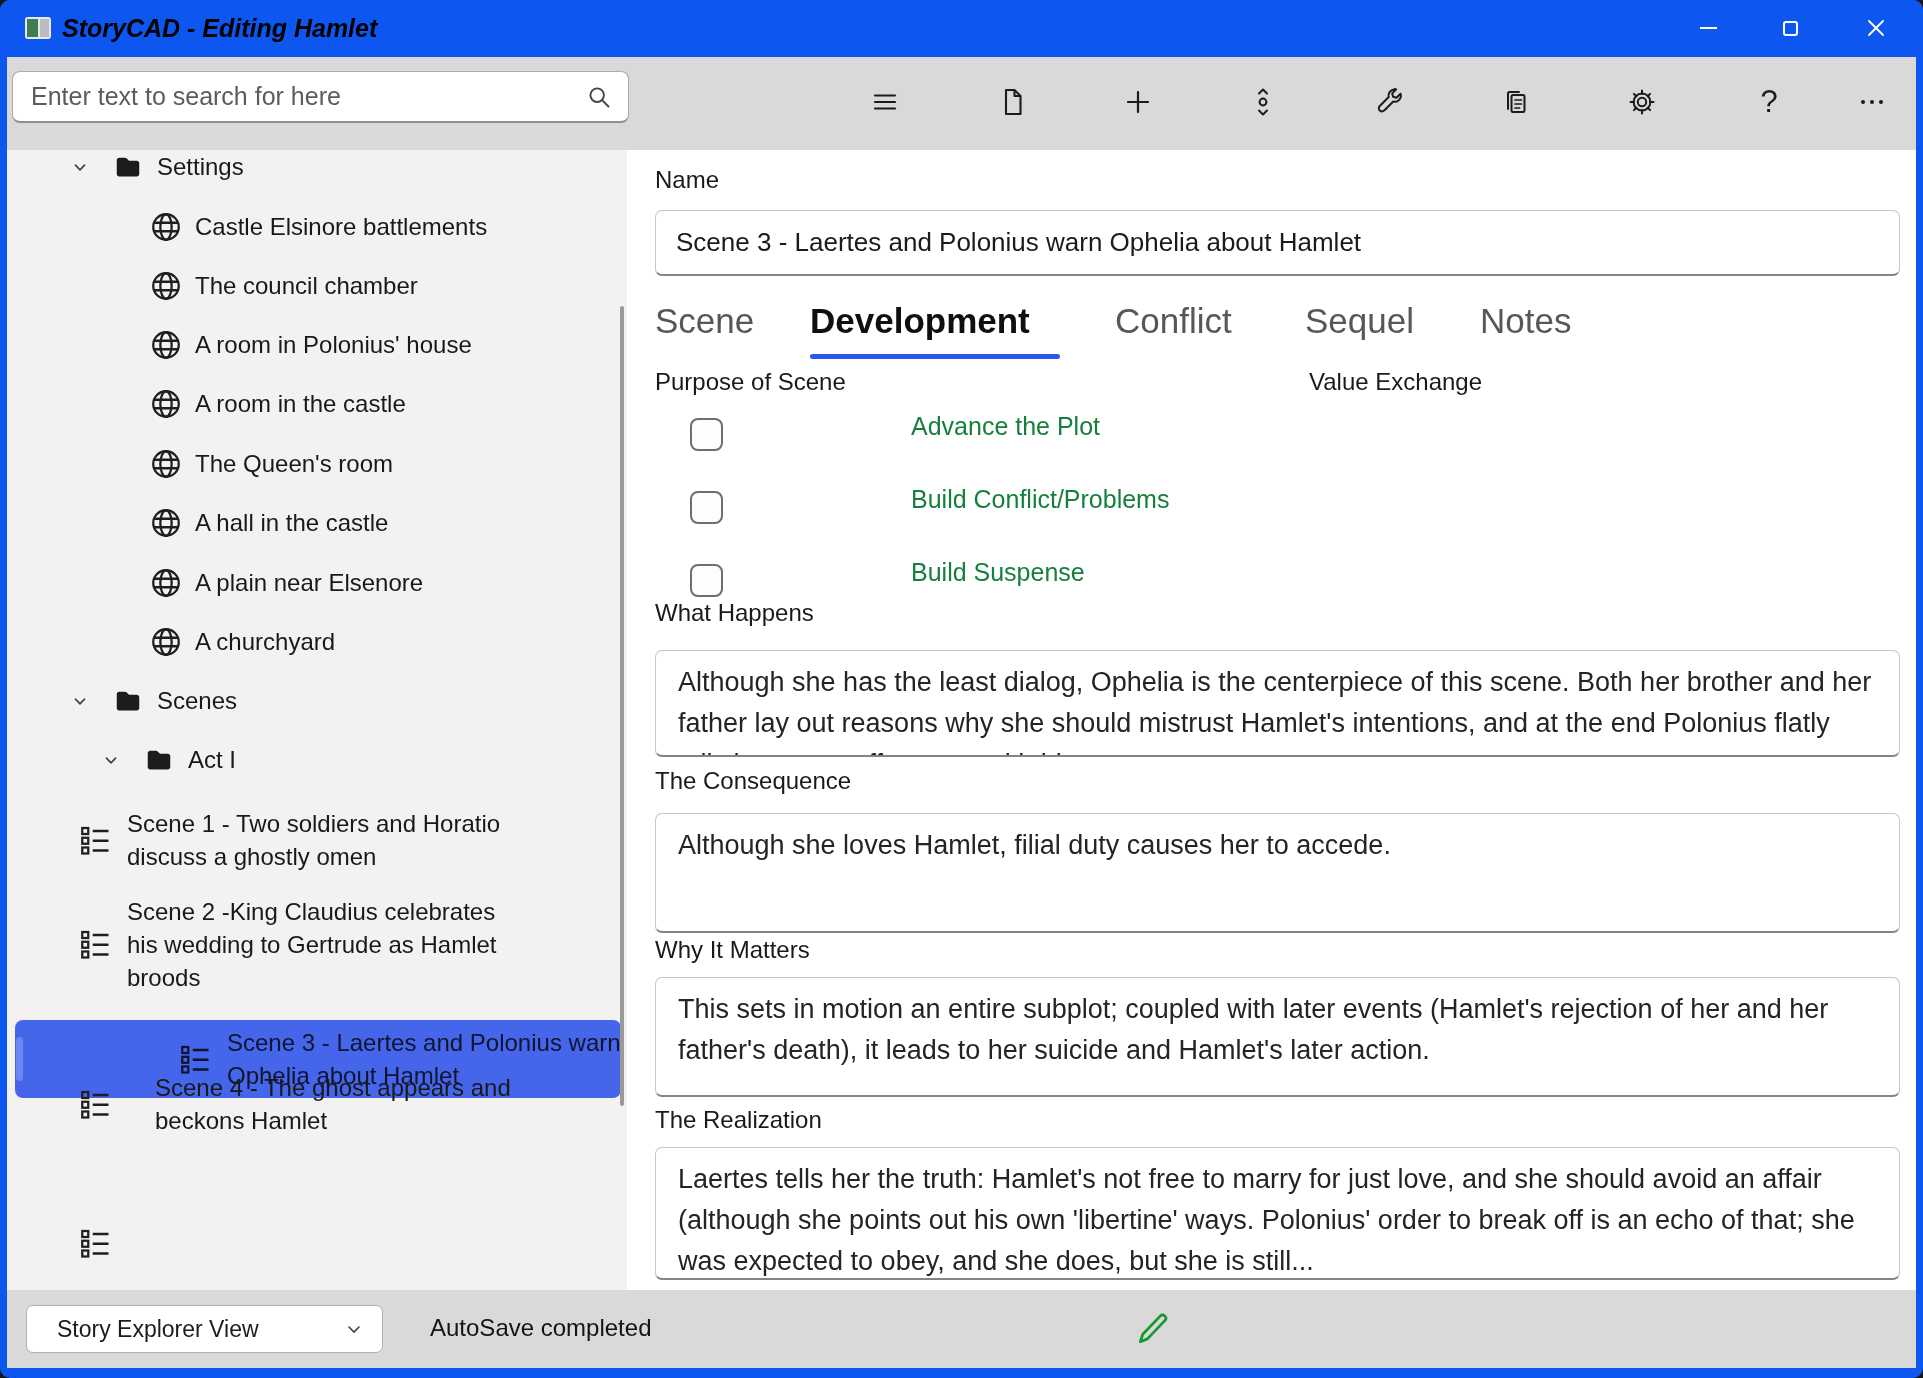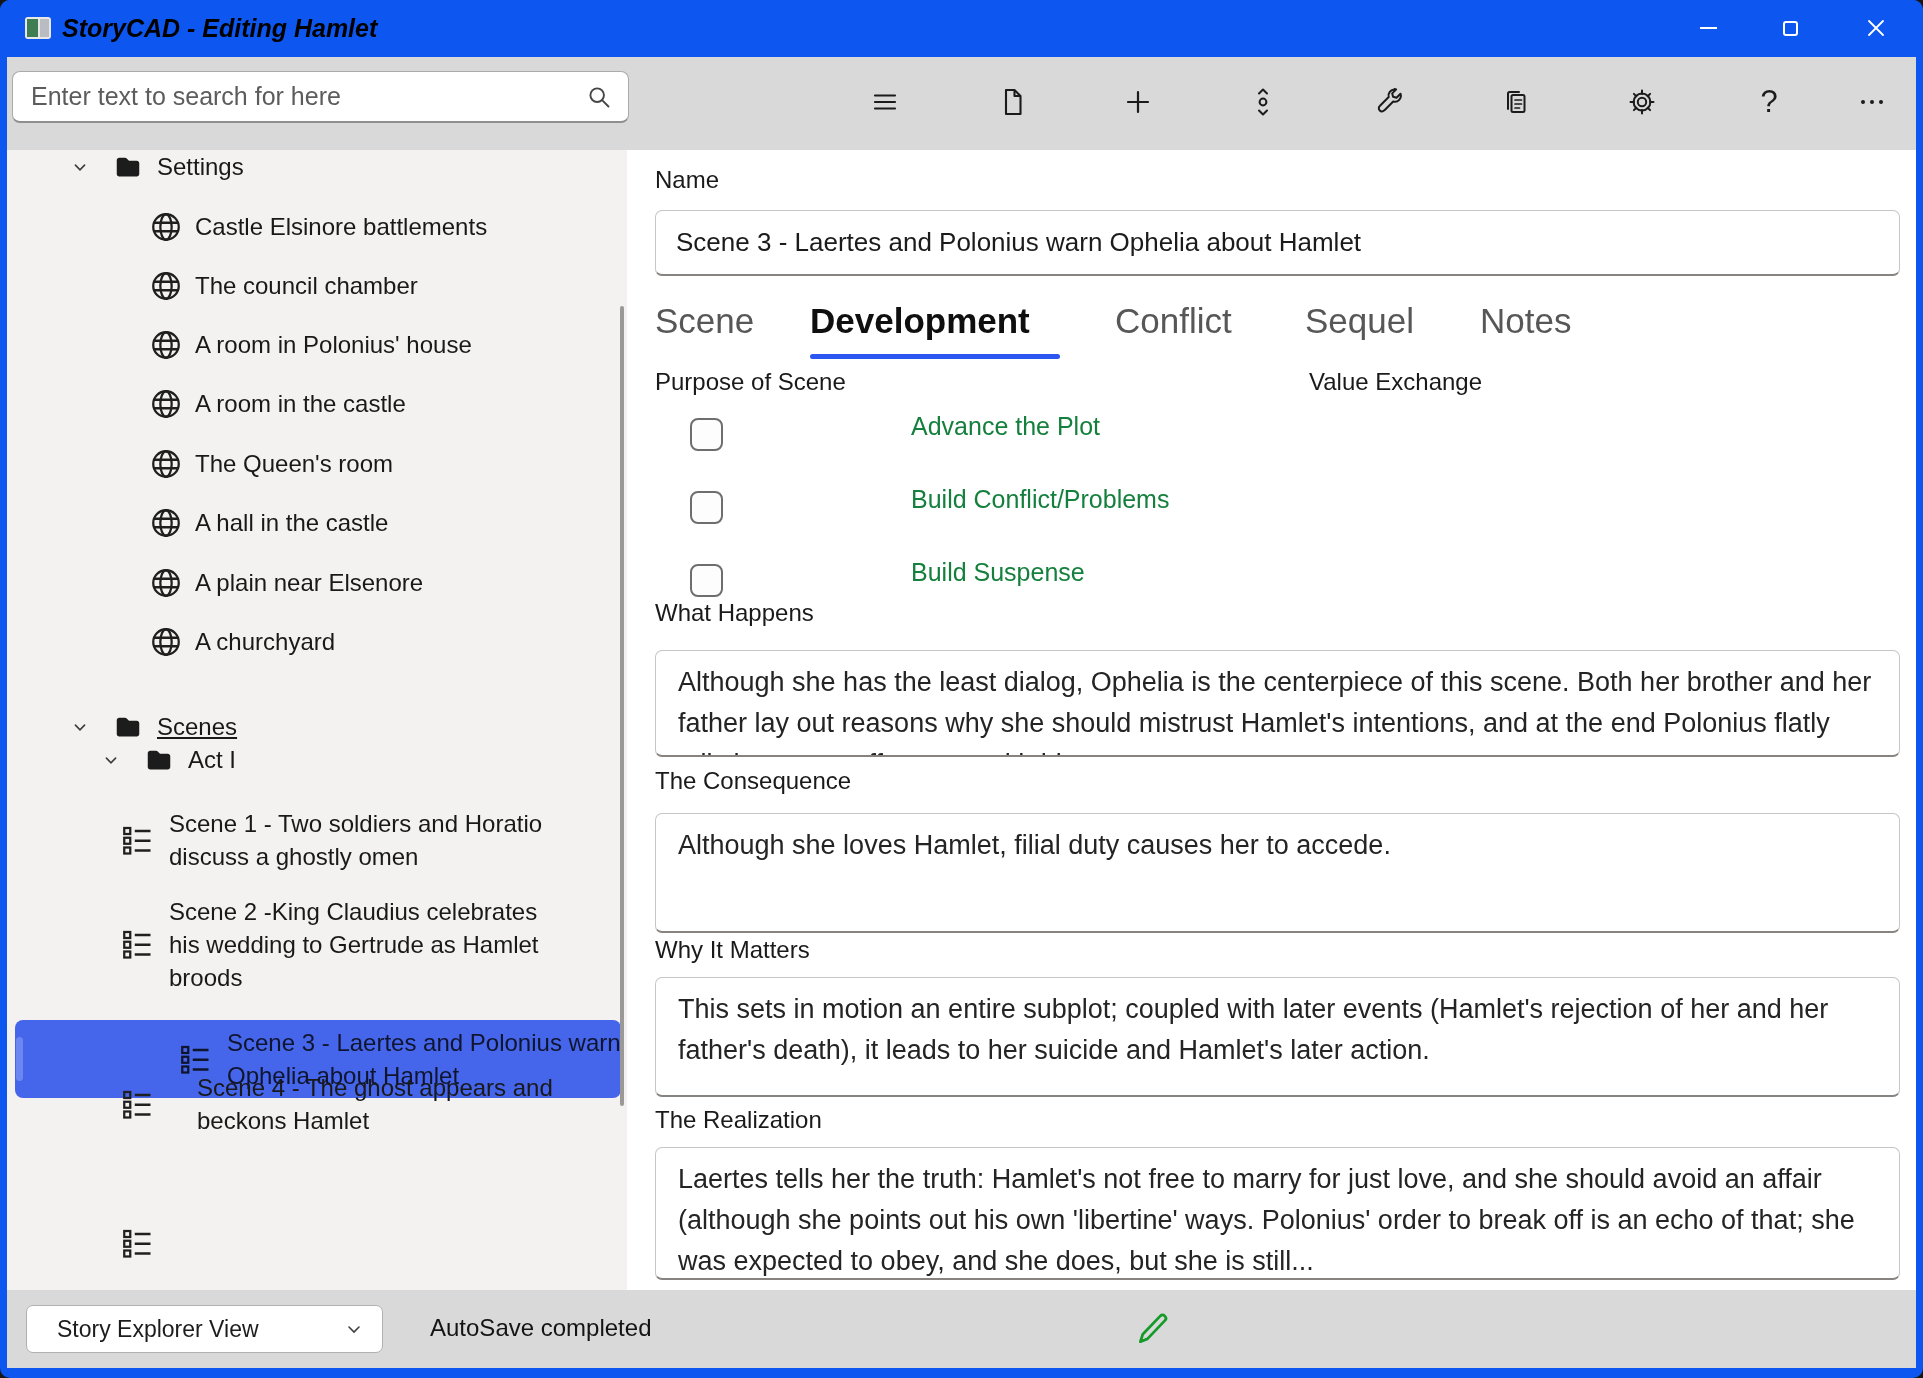--- a/index.html
+++ b/index.html
@@ -36,30 +36,30 @@
   .trow{position:absolute;left:0;right:0;display:flex;align-items:center;font-size:24px;color:#191919;}
   .trow .chev{width:22px;height:22px;flex:0 0 22px;display:flex;align-items:center;}
   .trow .fold{width:30px;height:30px;flex:0 0 30px;display:flex;align-items:center;}
   .trow .glob{width:34px;height:34px;flex:0 0 34px;}
   .trow .scic{width:36px;height:36px;flex:0 0 36px;}
   .lbl{margin-left:14px;white-space:nowrap;}
   .wrap-lbl{margin-left:14px;width:402px;line-height:33px;overflow:hidden;}
   .r-f1{padding-left:62px;} .r-f1 .fold{margin-left:22px;} 
   .r-g2{padding-left:142px;} .r-g2 .lbl{margin-left:12px;}
   .r-f2{padding-left:93px;} .r-f2 .fold{margin-left:22px;}
-  .r-s3{padding-left:112px;overflow:hidden;}
+  .r-s3{padding-left:70px;overflow:hidden;}
   .trow.sel{left:8px;right:6px;background:#4565ea;border-radius:8px;color:#10152e;padding-left:162px;}
   .trow.sel .scic svg *{stroke:#10152e;}
   .sel-pill{position:absolute;left:1px;top:17px;width:7px;height:44px;border-radius:4px;background:#6d87f2;}
   .sb-thumb{position:absolute;left:613px;top:156px;width:4px;height:800px;background:#9b9998;border-radius:2px;}
   
   .rt0{top:-12px;height:58px;} .rt1{top:48px;height:58px;} .rt2{top:107px;height:58px;}
   .rt3{top:166px;height:58px;} .rt4{top:225px;height:58px;} .rt5{top:285px;height:58px;}
   .rt6{top:344px;height:58px;} .rt7{top:404px;height:58px;} .rt8{top:463px;height:58px;}
-  .rt9{top:548px;height:58px;text-decoration:underline;} .rt10{top:581px;height:58px;}
+  .rt9{top:522px;height:58px;} .rt10{top:581px;height:58px;}
   .rt11{top:650px;height:80px;} .rt12{top:738px;height:112px;} .rt13{top:870px;height:78px;}
   .rt14{top:913px;height:82px;gap:28px;} .rt15{top:1052px;height:82px;}
   
   .main{position:absolute;left:627px;top:150px;width:1289px;height:1140px;background:#ffffff;}
   .flabel{position:absolute;font-size:24px;color:#1a1a1a;white-space:nowrap;}
   .name-label{left:28px;top:16px;}
   .name-input{position:absolute;left:28px;top:60px;width:1245px;height:66px;background:#fff;
     border:1px solid #c8c6c4;border-bottom:2px solid #868380;border-radius:7px;}
   .name-input input{width:100%;height:100%;border:none;outline:none;background:transparent;
     font-family:inherit;font-size:26px;color:#1b1b1b;padding:0 20px;}

